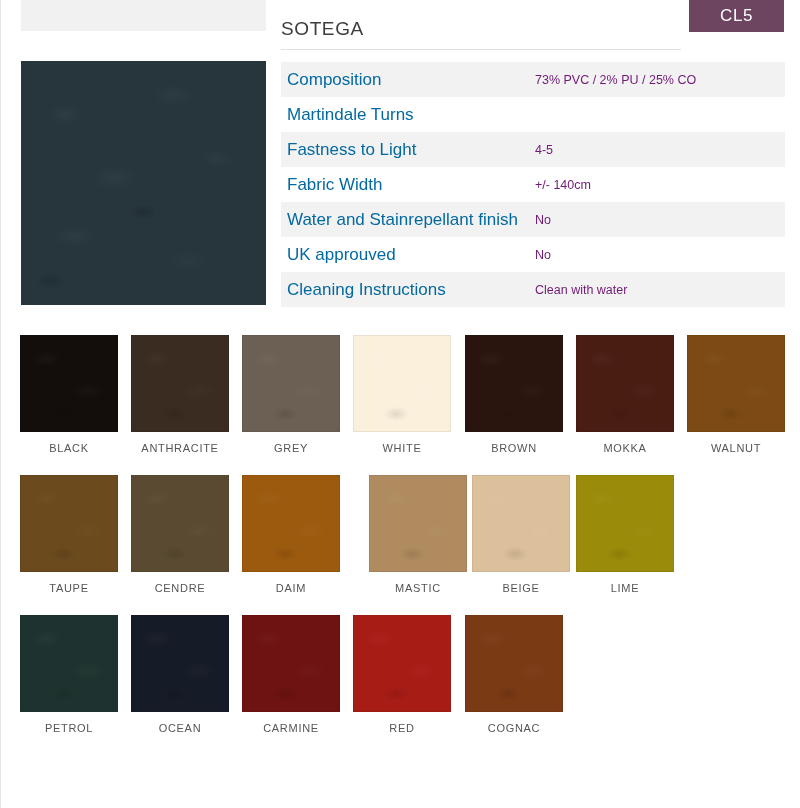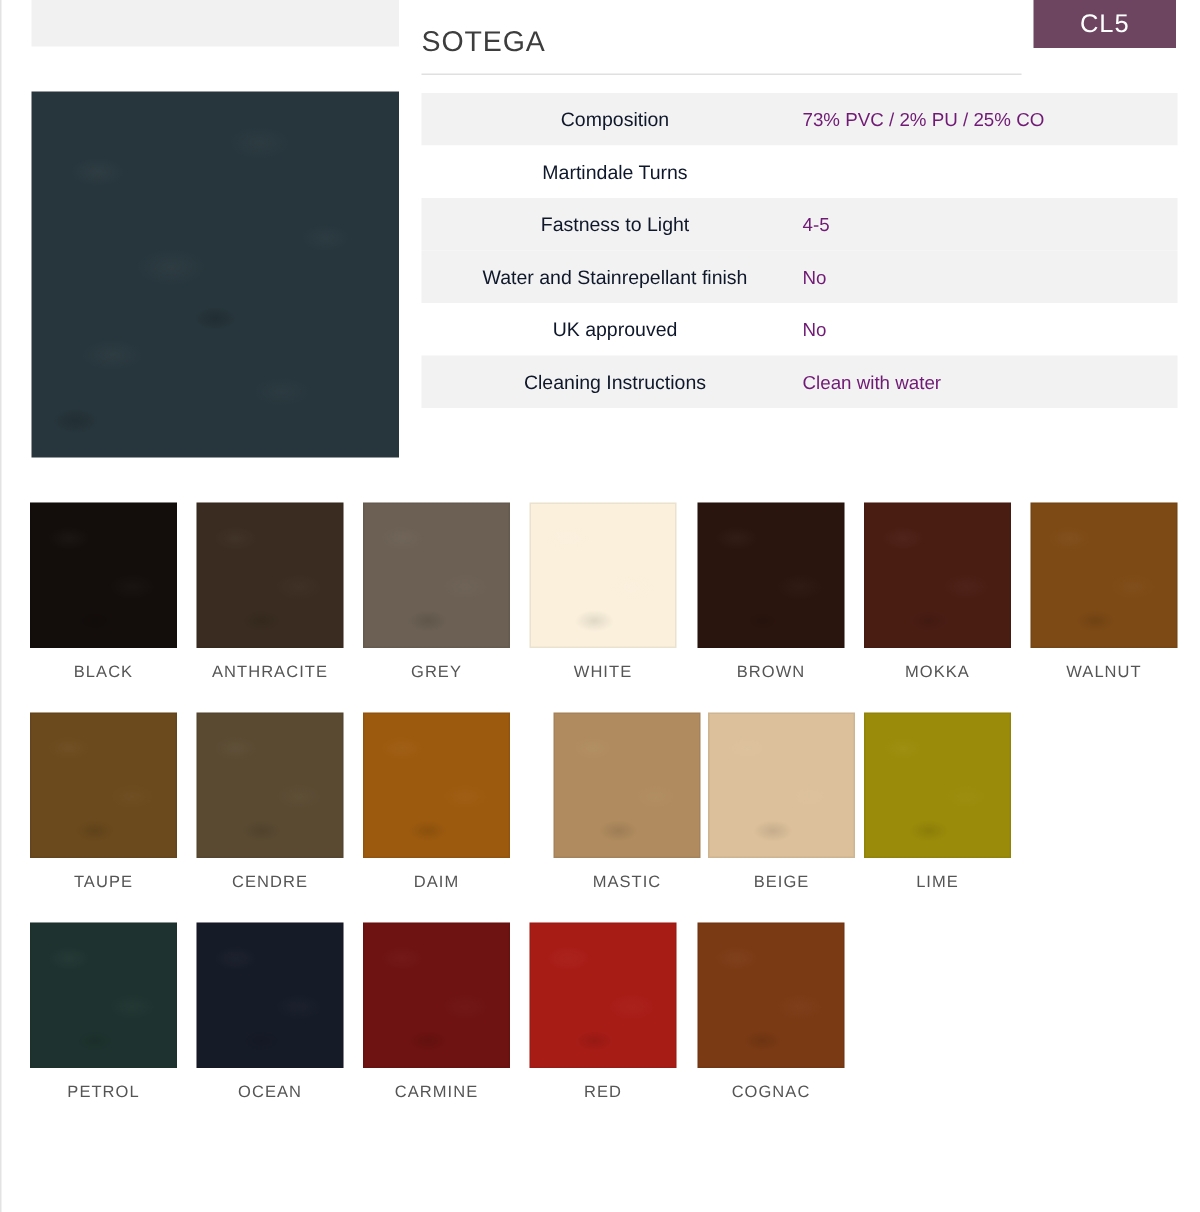--- a/index.html
+++ b/index.html
@@ -99,24 +99,23 @@
     display: flex;
     align-items: center;
     background: #ffffff;
   }
   .spec-row.alt {
     background: #f2f2f2;
   }
   .spec-label {
     width: 252px;
     padding-left: 6px;
-    font-size: 13px;
-    color: #0f172a;
+    font-size: 17px;
+    color: #0369a1;
     box-sizing: border-box;
-    text-align: center;
   }
   .spec-value {
     flex: 1;
     padding-left: 2px;
     font-size: 12.5px;
     color: #701a75;
   }
 
   
   .color-grid {
@@ -174,20 +173,24 @@
         <div class="spec-label">Composition</div>
         <div class="spec-value">73% PVC / 2% PU / 25% CO</div>
       </div>
       <div class="spec-row">
         <div class="spec-label">Martindale Turns</div>
       </div>
       <div class="spec-row alt">
         <div class="spec-label">Fastness to Light</div>
         <div class="spec-value">4-5</div>
       </div>
+      <div class="spec-row">
+        <div class="spec-label">Fabric Width</div>
+        <div class="spec-value">+/- 140cm</div>
+      </div>
       <div class="spec-row alt">
         <div class="spec-label">Water and Stainrepellant finish</div>
         <div class="spec-value">No</div>
       </div>
       <div class="spec-row">
         <div class="spec-label">UK approuved</div>
         <div class="spec-value">No</div>
       </div>
       <div class="spec-row alt">
         <div class="spec-label">Cleaning Instructions</div>

